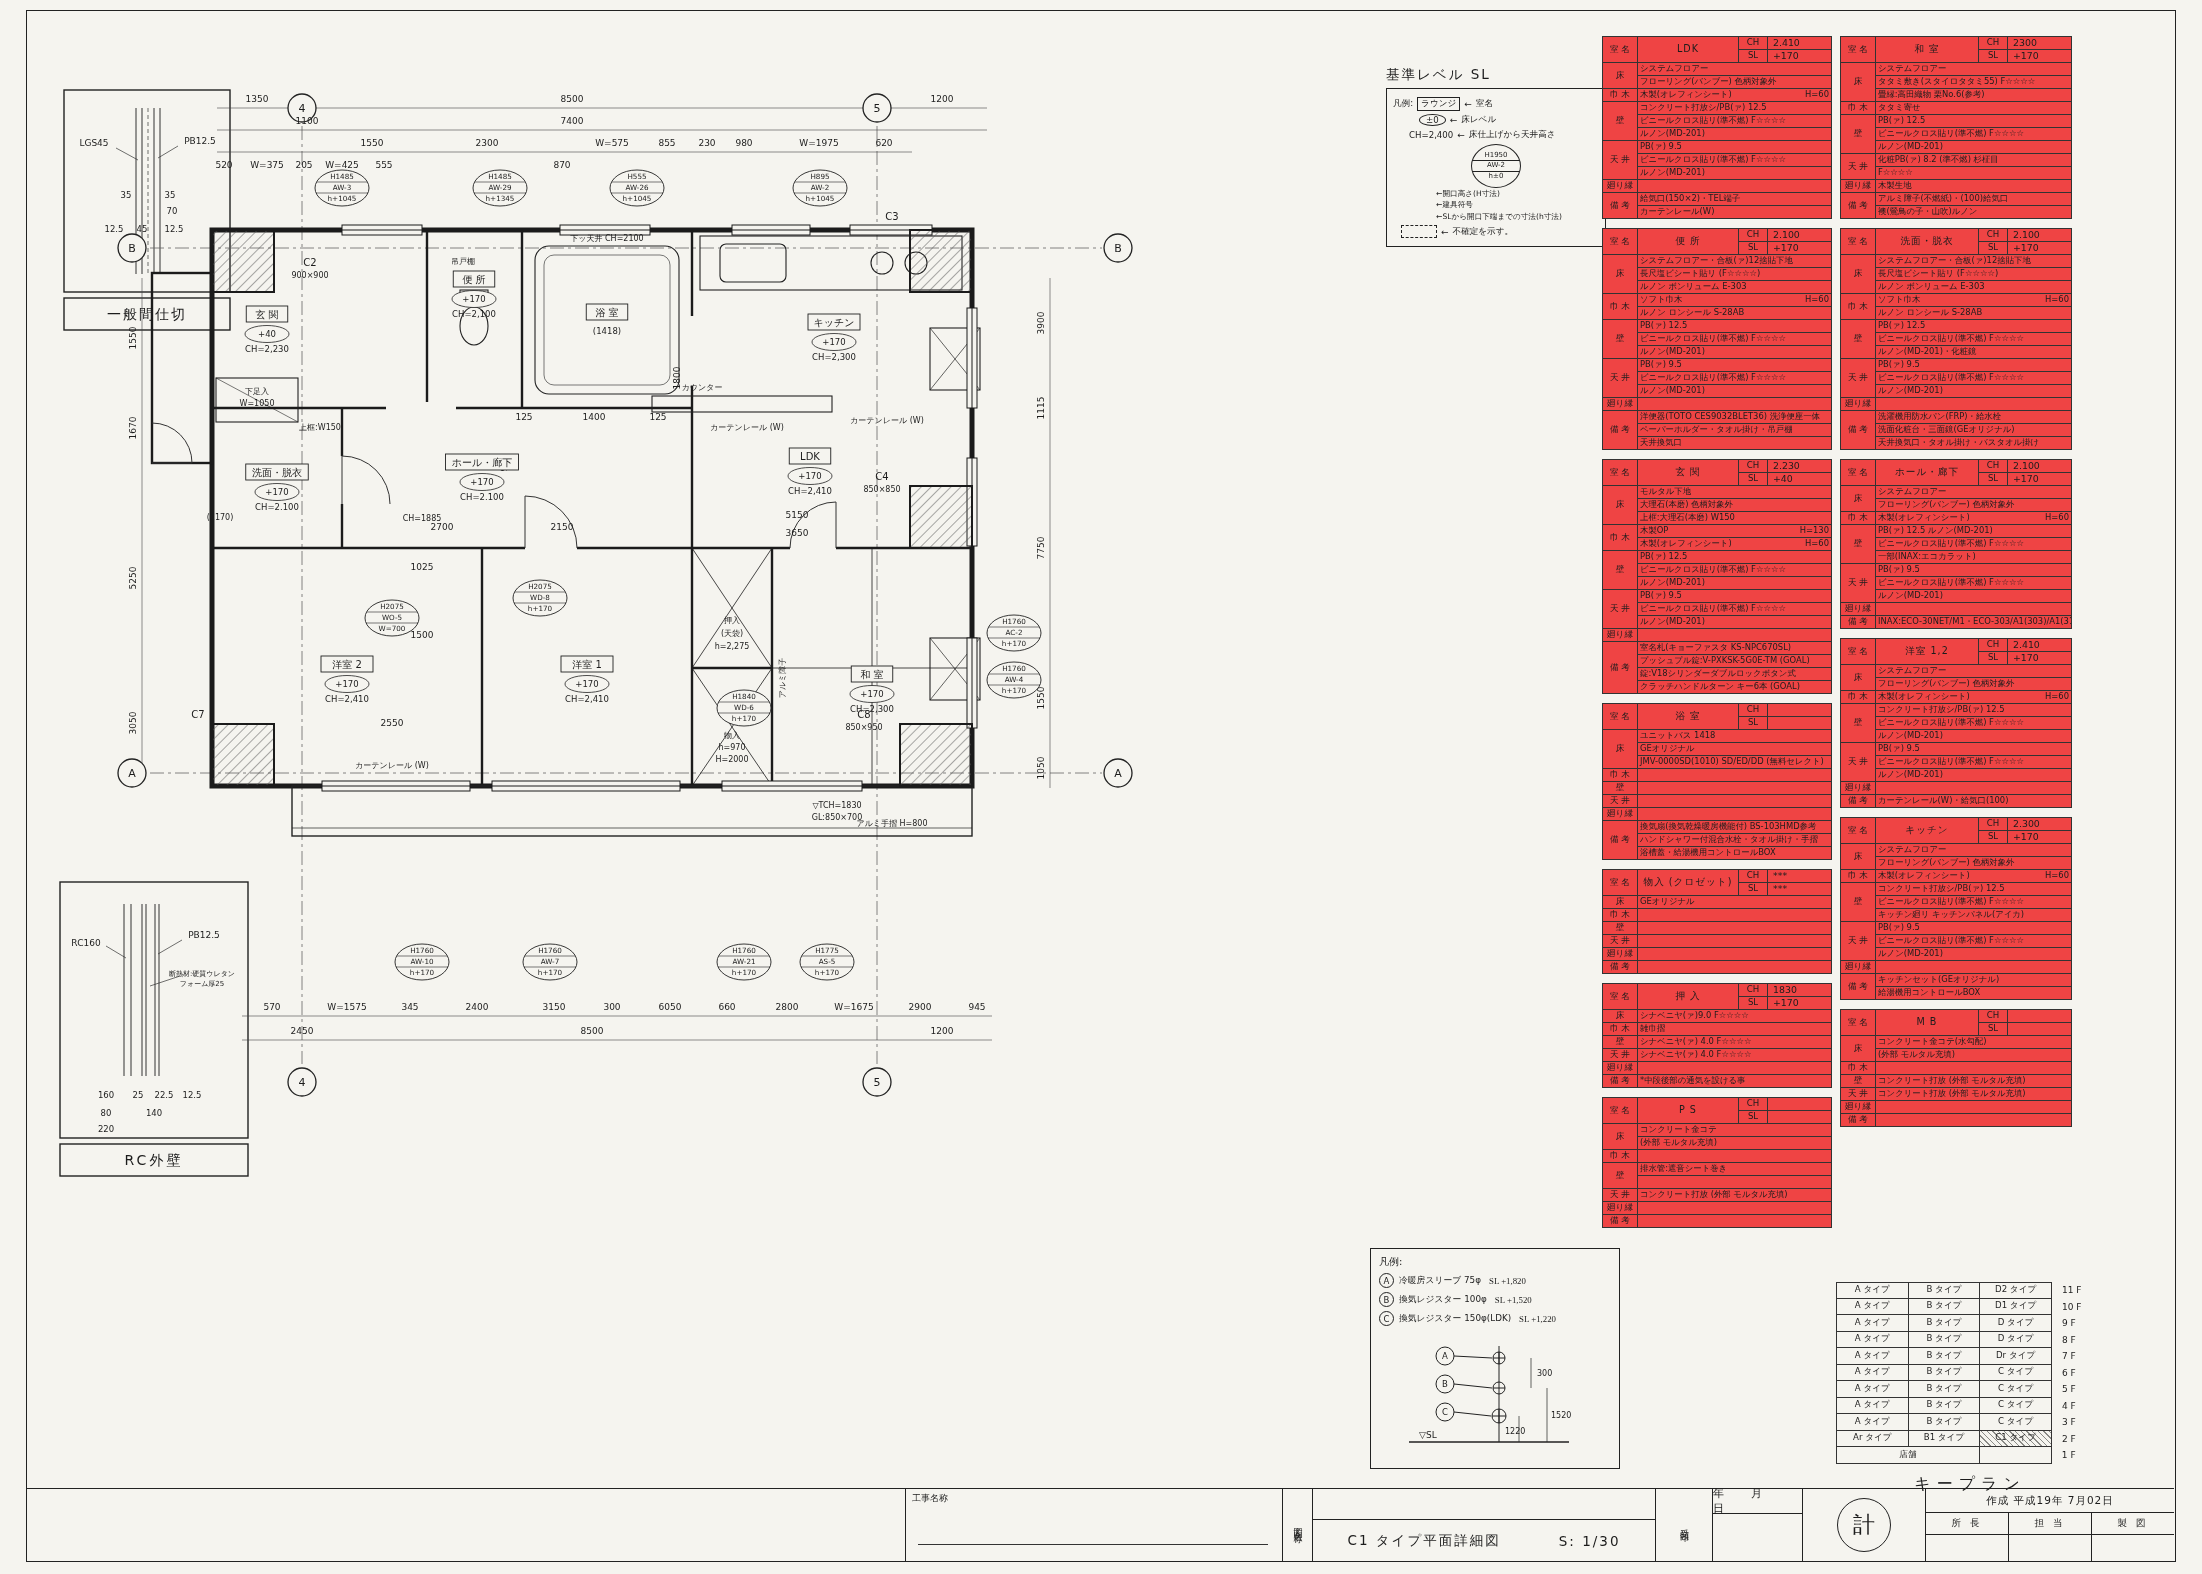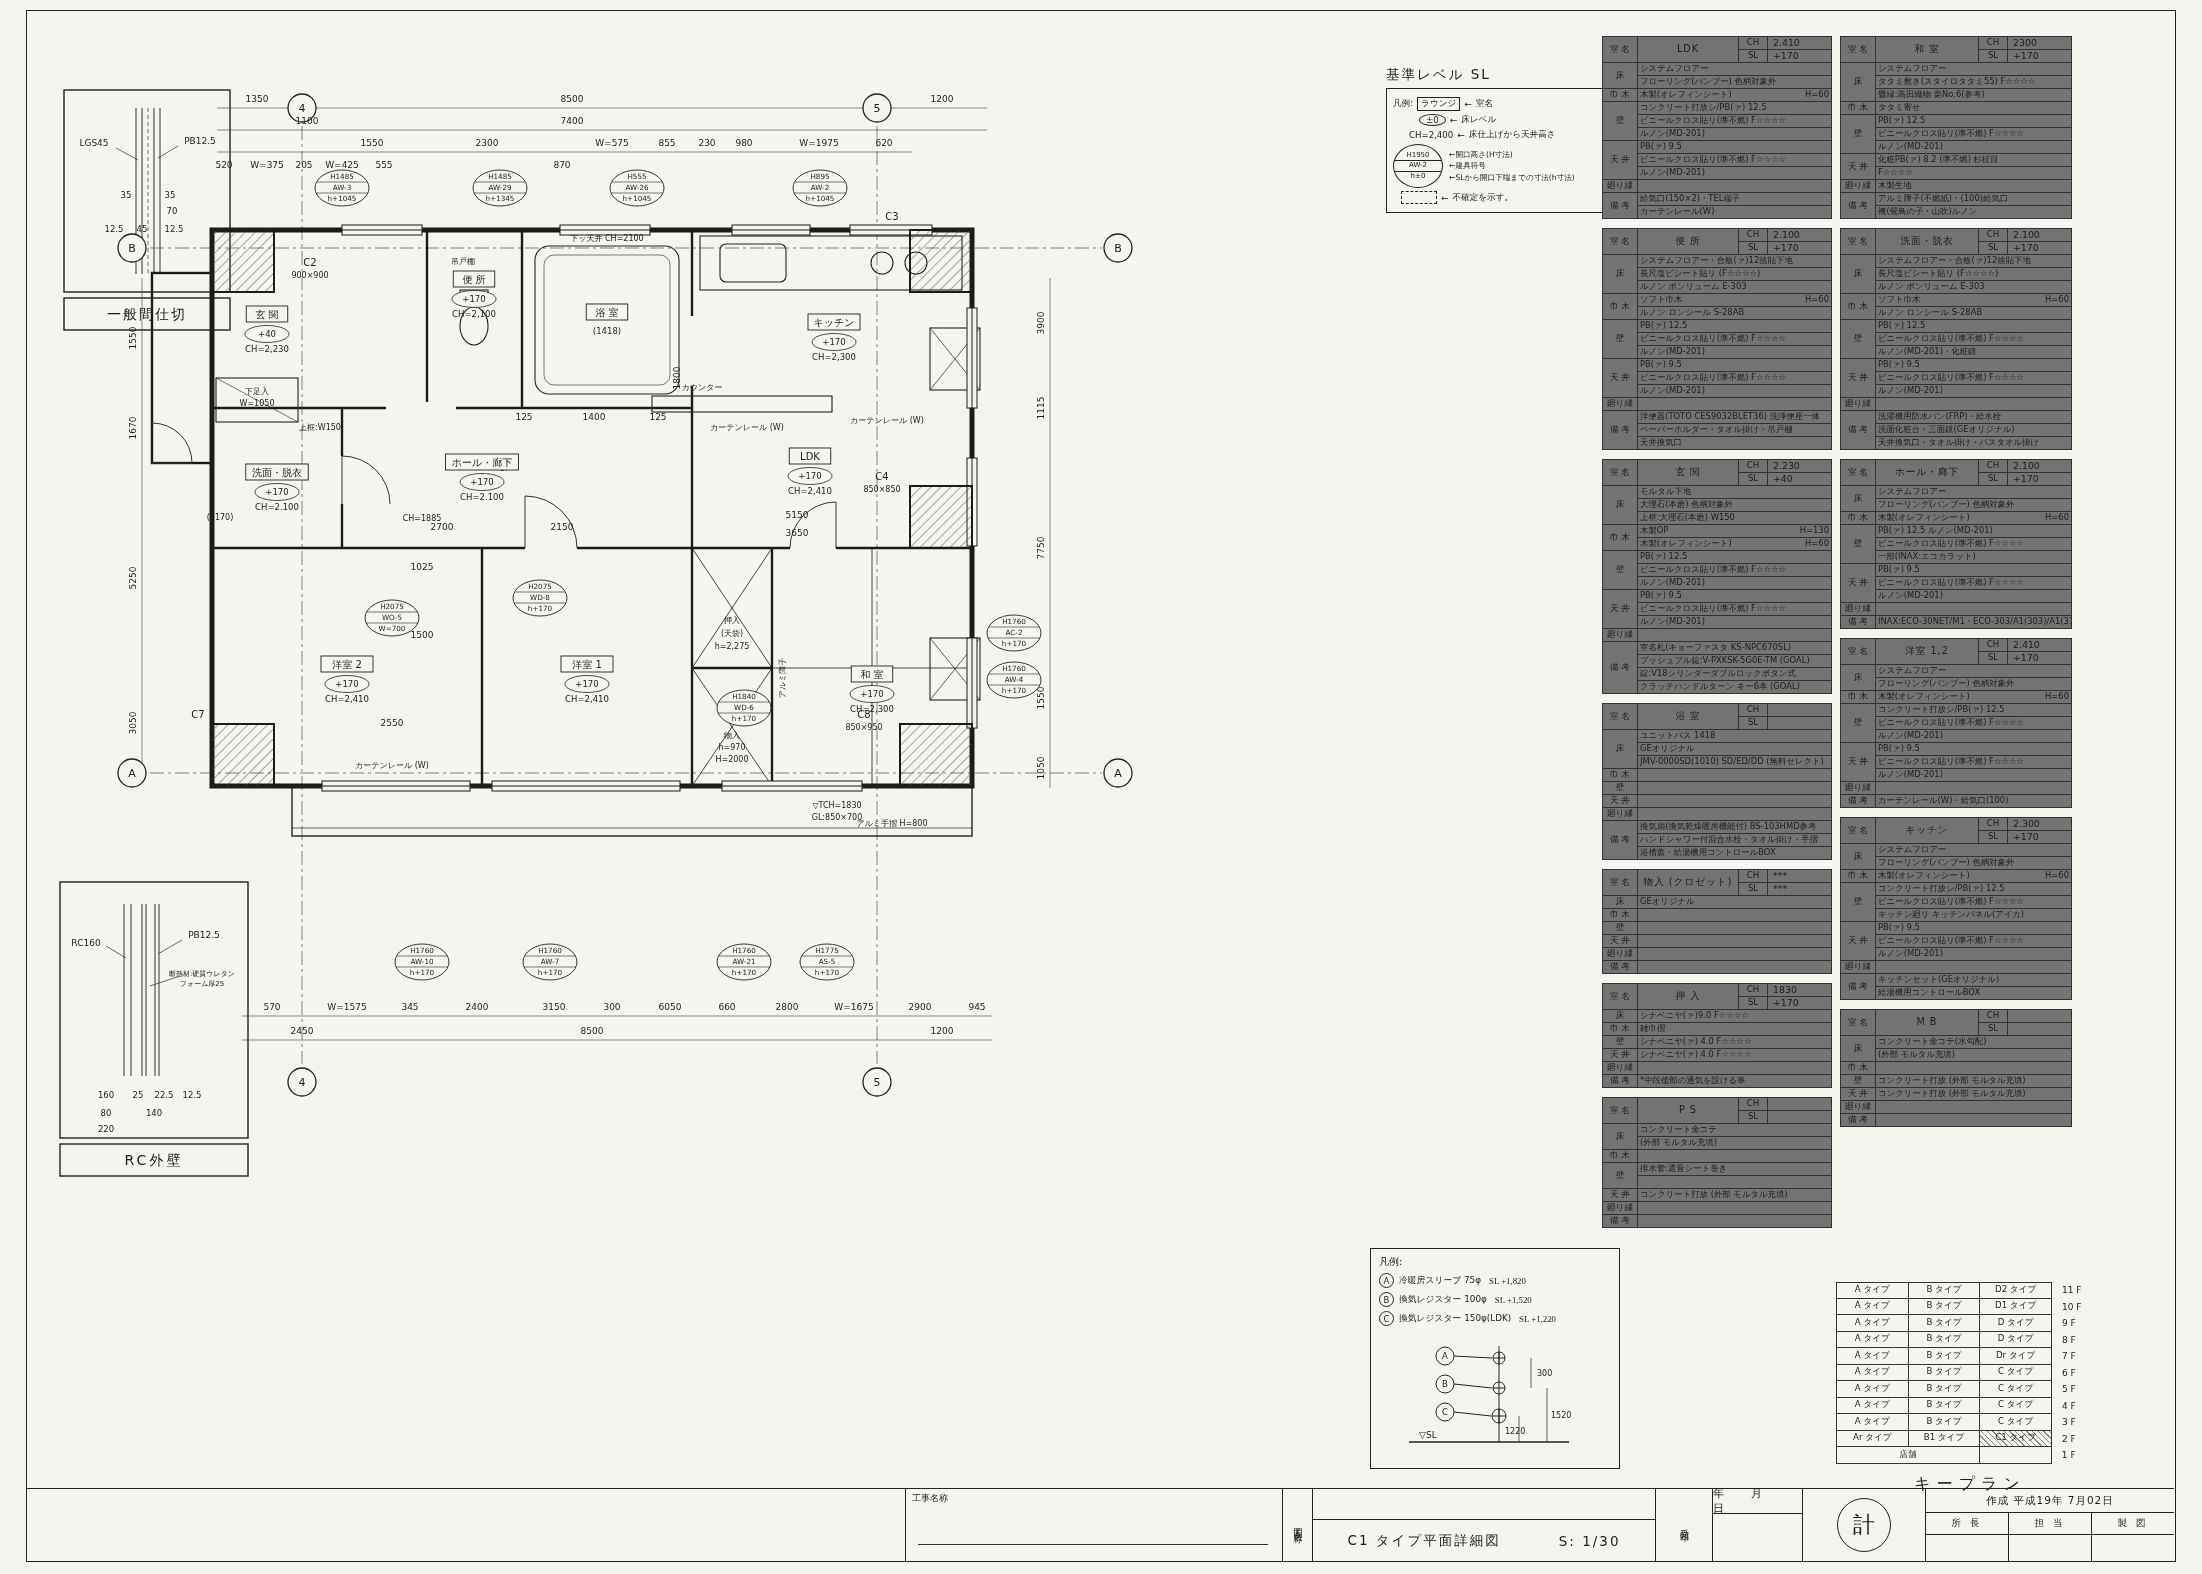--- a/index.html
+++ b/index.html
@@ -2,21 +2,21 @@
 <html><head>
 <meta charset="utf-8">
 <style>
   html,body{margin:0;padding:0;background:#cfcfcc;}
   #sheet{position:relative;width:2202px;height:1574px;background:#f5f4ef;overflow:hidden;
          font-family:"DejaVu Sans",sans-serif;color:#1c1c1c;}
   #frame{position:absolute;left:26px;top:10px;width:2148px;height:1550px;border:1.6px solid #222;}
   .absbox{position:absolute;}
   
   .speccol{position:absolute;top:36px;}
-  table.spec{border-collapse:collapse;width:100%;margin-bottom:9px;table-layout:fixed;background:#737373;}
+  table.spec{border-collapse:collapse;width:100%;margin-bottom:9px;table-layout:fixed;background:#ef4444;}
   table.spec td{border:1px solid #333;font-size:8.4px;line-height:1.12;padding:0 2px;height:12px;
                 overflow:hidden;white-space:nowrap;}
   table.spec td.lbl{width:30px;text-align:center;font-size:8.6px;}
   table.spec td.rname{text-align:center;font-size:9.6px;letter-spacing:1px;}
   table.spec td.key{width:24px;text-align:center;font-size:8.6px;}
   table.spec td.val{width:56px;font-size:9.4px;text-align:left;padding-left:5px;}
   table.spec td.line.split span.rr{float:right;}
   
   #keyplan .kp-row{display:flex;height:16.5px;}
   #keyplan .kp-cell{width:74px;border:1px solid #333;border-top:none;font-size:8.6px;
@@ -27,21 +27,21 @@
   #keyplan .kp-hatch{background:repeating-linear-gradient(45deg,#f5f4ef 0 3px,#8a8a86 3px 4px);}
   #kp-caption{text-align:center;font-size:16px;letter-spacing:6px;margin-top:10px;}
   
   #legend-sl .lg-title{font-size:13.5px;letter-spacing:2px;margin-bottom:4px;}
   .lgbox{border:1.4px solid #222;padding:5px 6px;background:#f5f4ef;}
   .lgrow{display:flex;align-items:center;font-size:8.6px;margin:3px 0;white-space:nowrap;}
   .lgrow .arr{margin:0 4px;font-size:9px;}
   .mini-roombox{border:1px solid #222;padding:0 3px;font-size:8.6px;}
   .mini-oval{border:1px solid #222;border-radius:50%;padding:0 6px;font-size:8.6px;}
   .mini-dash{border:1px dashed #222;width:34px;height:11px;display:inline-block;}
-  .tagrow{display:flex;align-items:center;margin:2px 0;}
+  .tagrow{display:flex;align-items:center;margin:2px 0;flex-direction:column;}
   .tagoval{border:1px solid #222;border-radius:50%;width:48px;height:42px;display:flex;flex-direction:column;
            justify-content:center;text-align:center;font-size:7px;line-height:1.35;flex:none;}
   .tagoval span{display:block;}
   .tagoval span + span{border-top:1px solid #222;}
   .taglbls{margin-left:6px;font-size:7.6px;line-height:1.5;}
   #legend-abc{border:1.4px solid #222;padding:6px 8px;background:#f5f4ef;}
   #legend-abc .hd{font-size:10px;margin-bottom:4px;}
   .abc-row{display:flex;align-items:center;font-size:8.8px;margin:4px 0;white-space:nowrap;}
   .abc-key{border:1px solid #222;border-radius:50%;width:13px;height:13px;flex:none;
            display:flex;align-items:center;justify-content:center;font-size:8.5px;margin-right:5px;}

